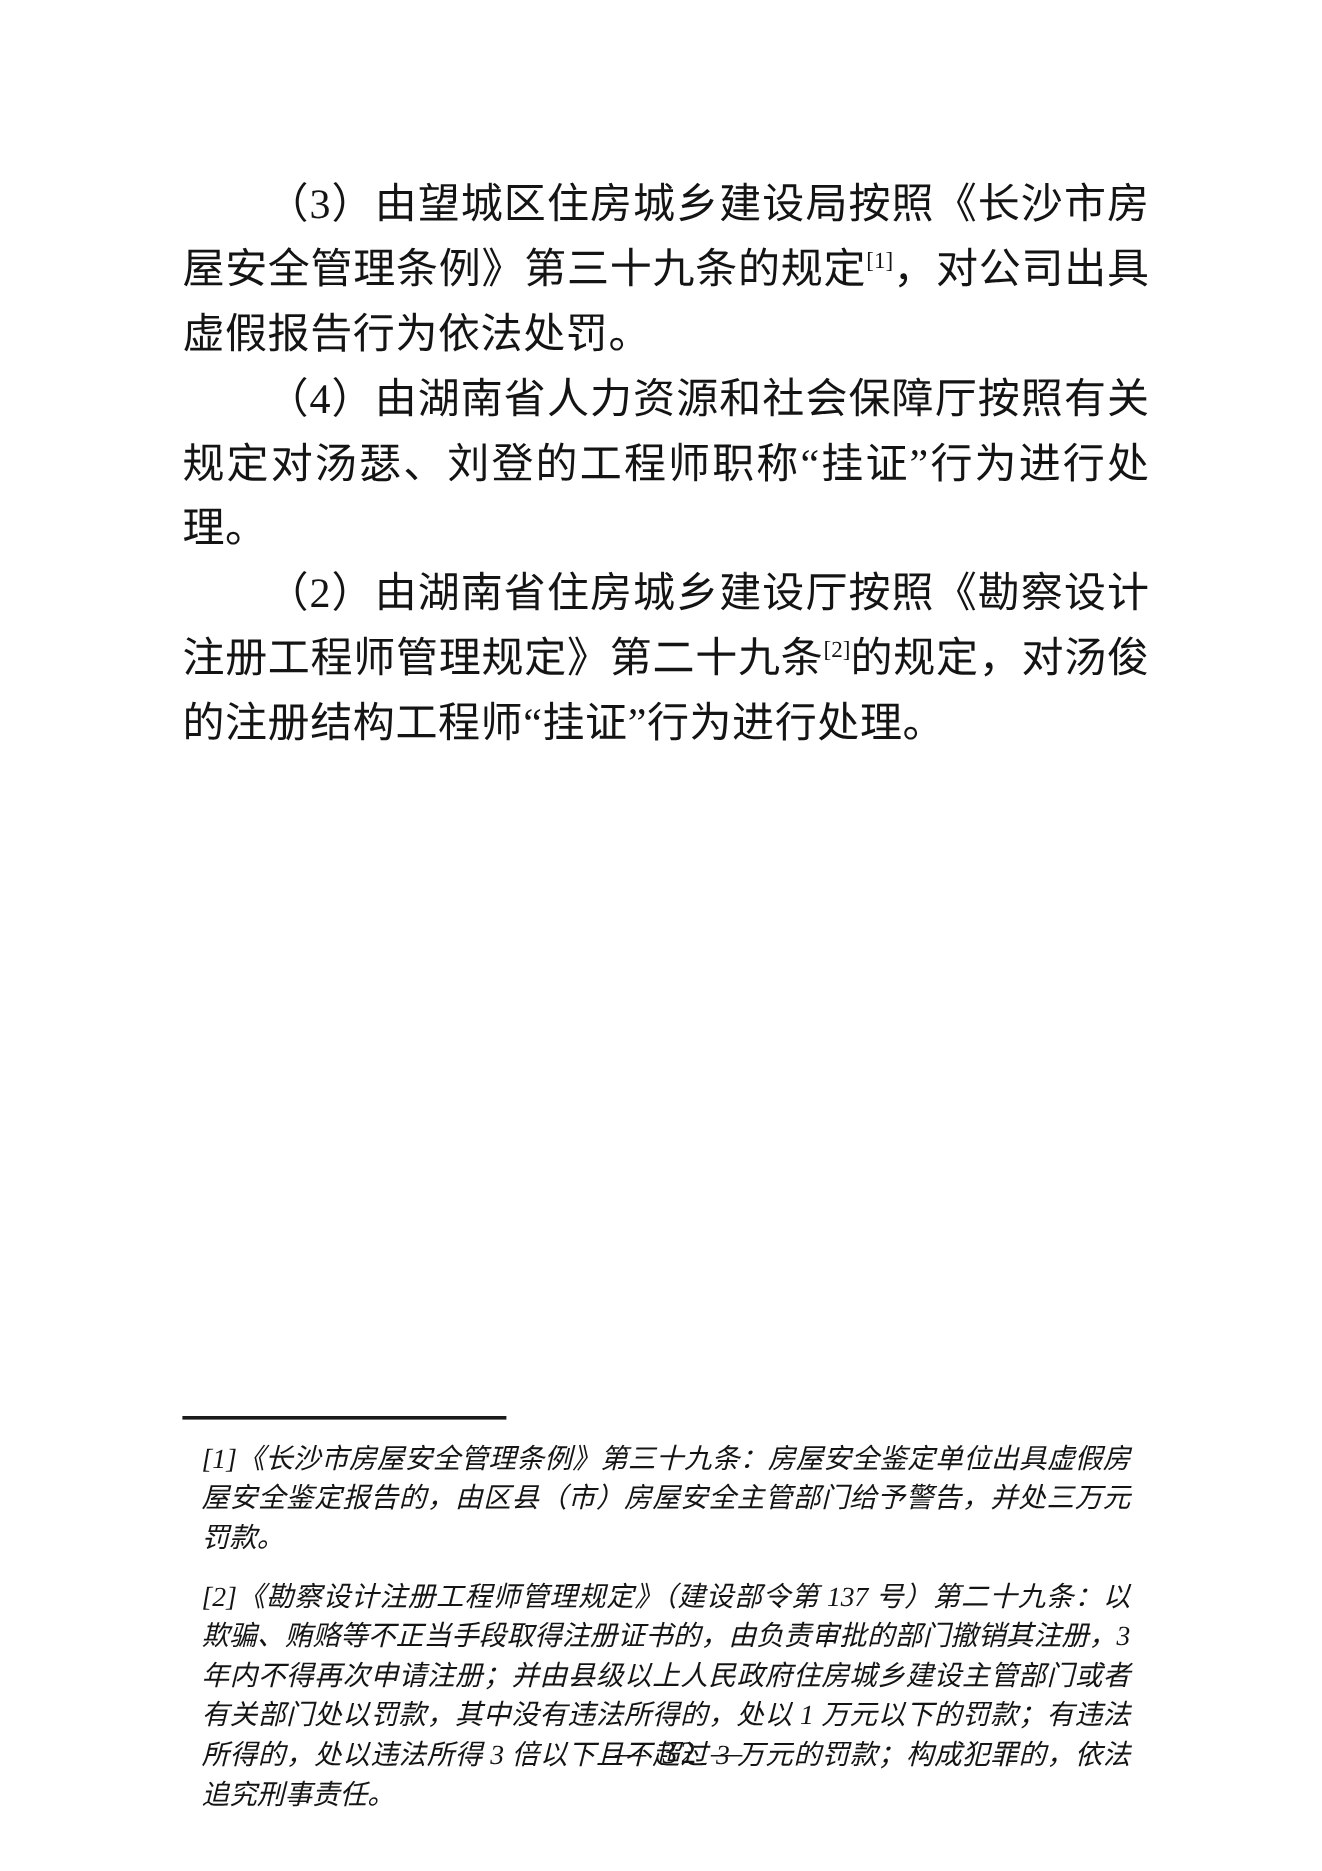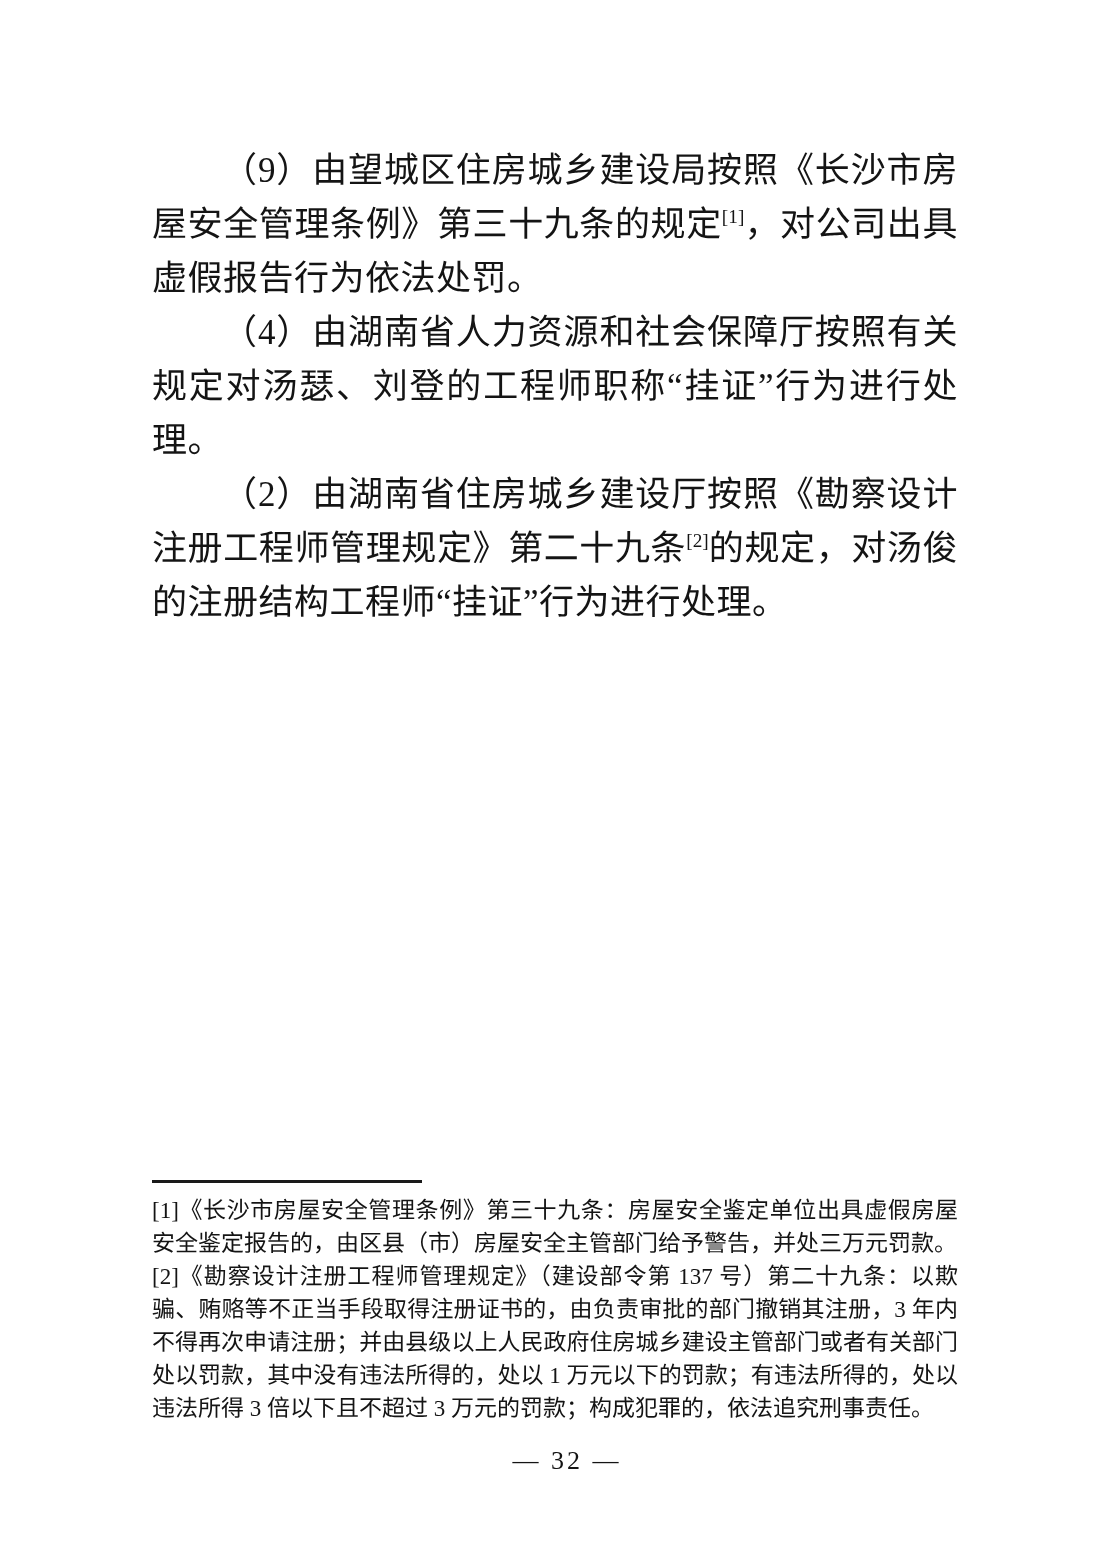--- a/index.html
+++ b/index.html
@@ -49,41 +49,42 @@
     line-height: 33px;
     text-align: justify;
   }
   .fn-sep {
     width: 270px;
     height: 0;
     border-top: 3px solid #1a1a1a;
     margin: 0 0 11px 0;
   }
   .footnote {
-    margin: 0;
+    margin: 16px;
+    font-style: italic;
   }
   .page-number {
     position: absolute;
     left: 16px;
     top: 1446px;
     width: 100%;
     text-align: center;
     font-size: 26px;
     letter-spacing: 3px;
     color: #141414;
   }
 </style>
 </head>
 <body>
 
 <div class="page">
 
   <section class="body-text">
 
-    <p class="para"><span>（9）由望城区住房城乡建设局按照《长沙市房屋安全管理条例》第三十九条的规定</span><sup class="fnref">[1]</sup><span>，对公司出具虚假报告行为依法处罚。</span></p>
+    <p class="para"><span>（3）由望城区住房城乡建设局按照《长沙市房屋安全管理条例》第三十九条的规定</span><sup class="fnref">[1]</sup><span>，对公司出具虚假报告行为依法处罚。</span></p>
 
     <p class="para"><span>（4）由湖南省人力资源和社会保障厅按照有关规定对汤瑟、刘登的工程师职称“挂证”行为进行处理。</span></p>
 
     <p class="para"><span>（2）由湖南省住房城乡建设厅按照《勘察设计注册工程师管理规定》第二十九条</span><sup class="fnref">[2]</sup><span>的规定，对汤俊的注册结构工程师“挂证”行为进行处理。</span></p>
 
 
 
   </section>
 
   <section class="footnotes">

